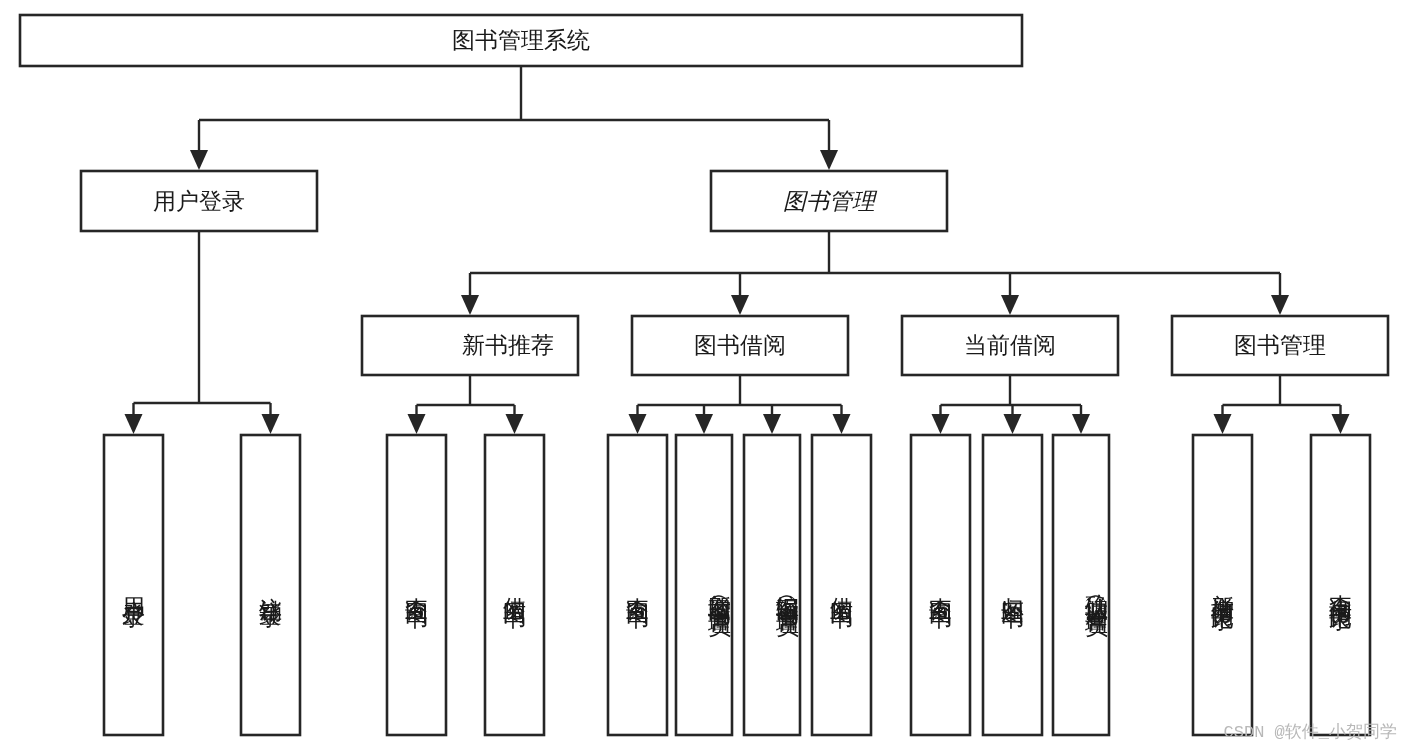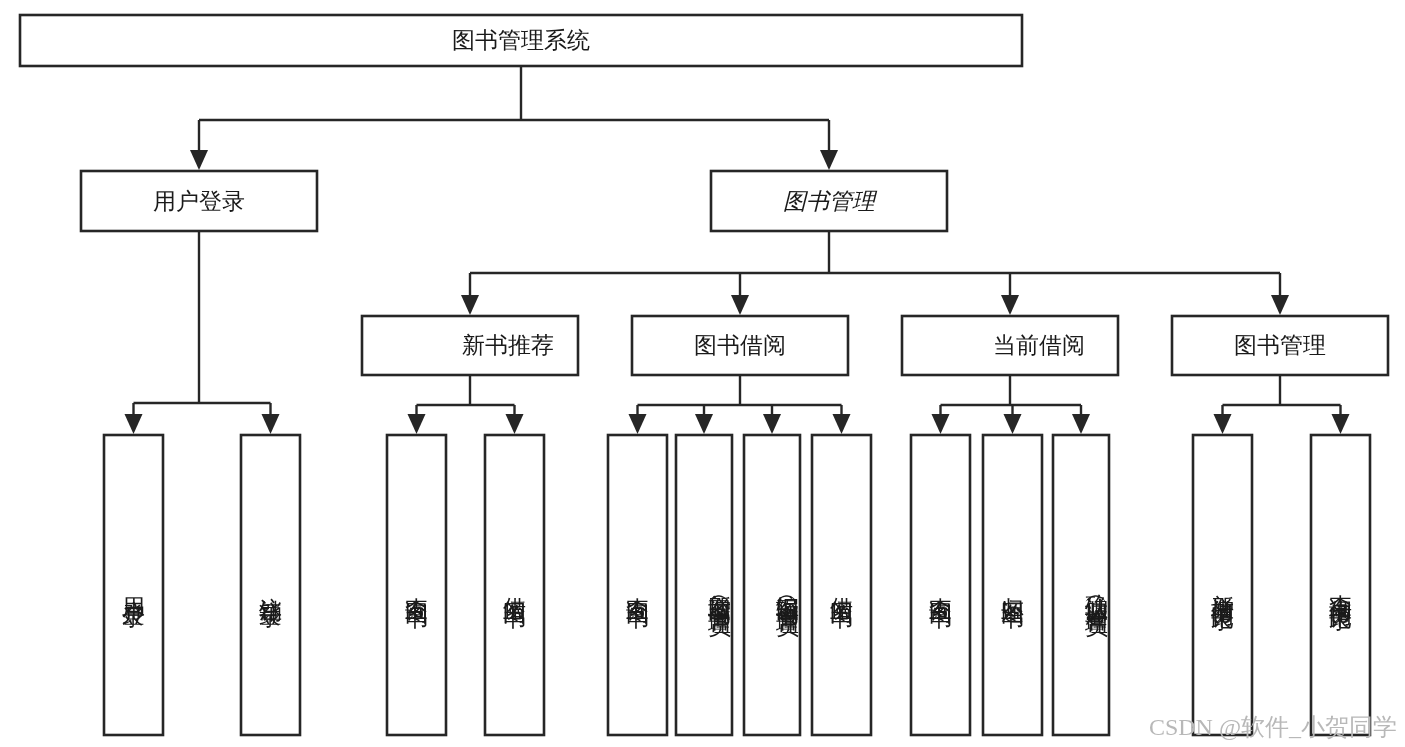--- a/index.html
+++ b/index.html
@@ -60,23 +60,23 @@
     align-items: flex-start;
     justify-content: center;
   }
   .node-label.vert.centered {
     align-items: center;
   }
   .watermark {
     position: absolute;
     right: 8px;
     bottom: 4px;
-    font-size: 24px;
+    font-size: 17px;
     color: #b8b8b8;
-    font-family: Liberation Serif, serif;
+    font-family: Liberation Mono, monospace;
     white-space: nowrap;
   }
 </style>
 </head>
 <body>
 
 <div id="stage">
 
   <svg id="diagram-svg" viewBox="0 0 1405 747" xmlns="http://www.w3.org/2000/svg">
     <g id="connectors">
@@ -156,21 +156,21 @@
         <rect x="1311" y="435" width="59" height="300" class="node-box"></rect>
       </g>
   </svg>
 
   <div id="labels">
       <div class="node-label horiz" style="left: 20px; top: 15px; width: 1002px; height: 51px;">图书管理系统</div>
       <div class="node-label horiz" style="left: 81px; top: 171px; width: 236px; height: 60px;">用户登录</div>
       <div class="node-label horiz" style="left: 711px; top: 171px; width: 236px; height: 60px; font-style: italic;">图书管理</div>
       <div class="node-label horiz" style="left: 362px; top: 316px; width: 216px; height: 59px; margin-left: 38px;">新书推荐</div>
       <div class="node-label horiz" style="left: 632px; top: 316px; width: 216px; height: 59px; border-radius: 6px;">图书借阅</div>
-      <div class="node-label horiz" style="left: 902px; top: 316px; width: 216px; height: 59px; padding-left: 29px;">当前借阅</div>
+      <div class="node-label horiz" style="left: 902px; top: 316px; width: 216px; height: 59px;">当前借阅</div>
       <div class="node-label horiz" style="left: 1172px; top: 316px; width: 216px; height: 59px;">图书管理</div>
       <div class="node-label vert centered" style="left: 104px; top: 435px; width: 59px; height: 300px; padding-top: 0px; box-sizing: border-box;">用户登录</div>
       <div class="node-label vert centered" style="left: 241px; top: 435px; width: 59px; height: 300px; padding-top: 0px; box-sizing: border-box;">注销登录</div>
       <div class="node-label vert centered" style="left: 387px; top: 435px; width: 59px; height: 300px; padding-top: 0px; box-sizing: border-box;">查询图书</div>
       <div class="node-label vert centered" style="left: 485px; top: 435px; width: 59px; height: 300px; padding-top: 0px; box-sizing: border-box;">借阅图书</div>
       <div class="node-label vert centered" style="left: 608px; top: 435px; width: 59px; height: 300px; padding-top: 0px; box-sizing: border-box;">查询图书</div>
       <div class="node-label vert" style="left: 676px; top: 435px; width: 56px; height: 300px; padding-top: 8px; box-sizing: border-box;">新增图书（管理员）</div>
       <div class="node-label vert" style="left: 744px; top: 435px; width: 56px; height: 300px; padding-top: 8px; box-sizing: border-box;">编辑图书（管理员）</div>
       <div class="node-label vert centered" style="left: 812px; top: 435px; width: 59px; height: 300px; padding-top: 0px; box-sizing: border-box;">借阅图书</div>
       <div class="node-label vert centered" style="left: 911px; top: 435px; width: 59px; height: 300px; padding-top: 0px; box-sizing: border-box;">查询图书</div>

